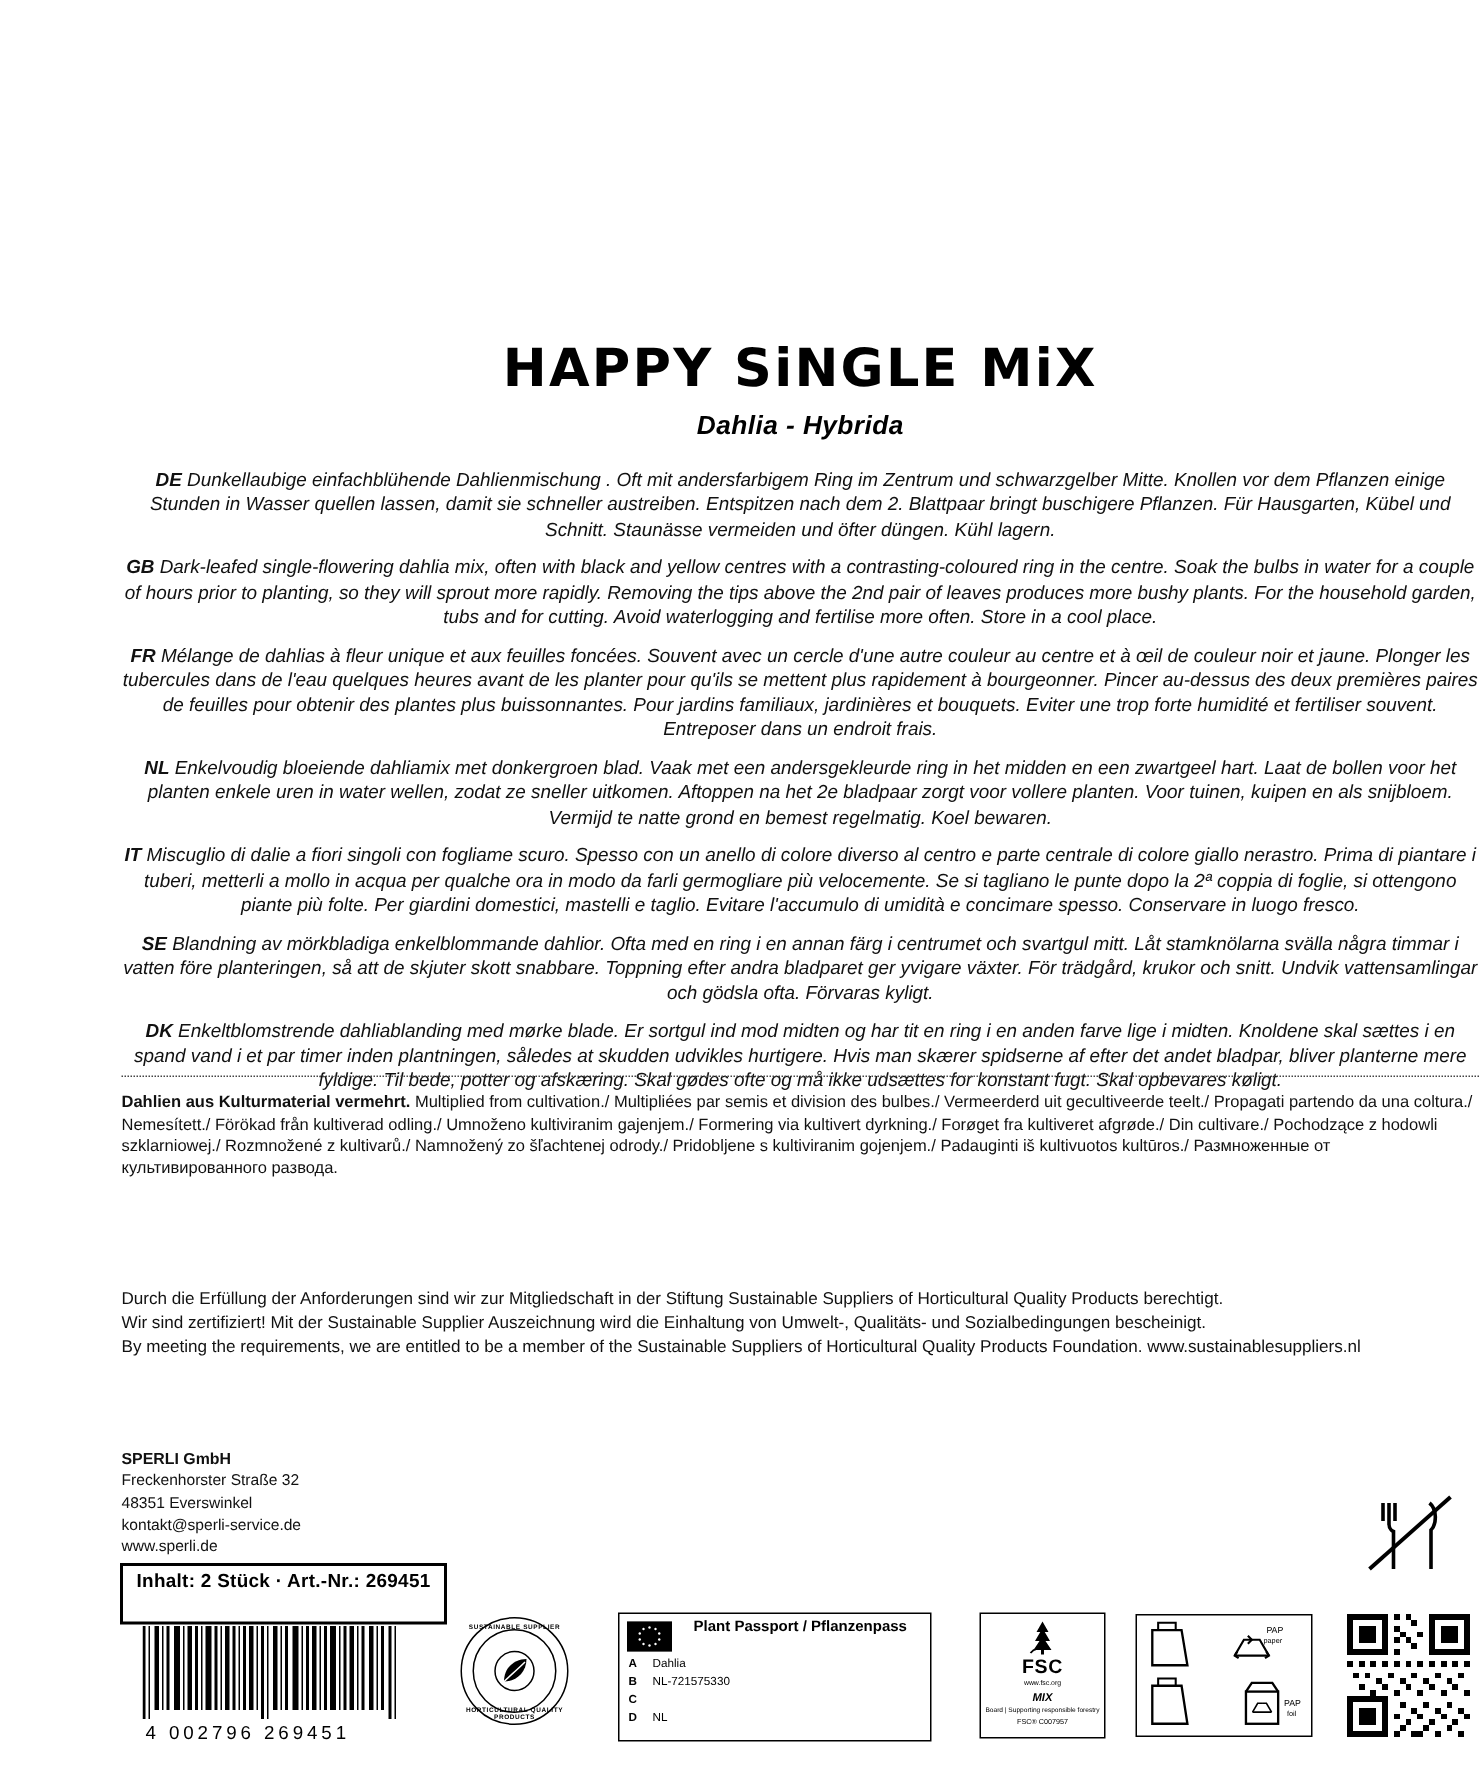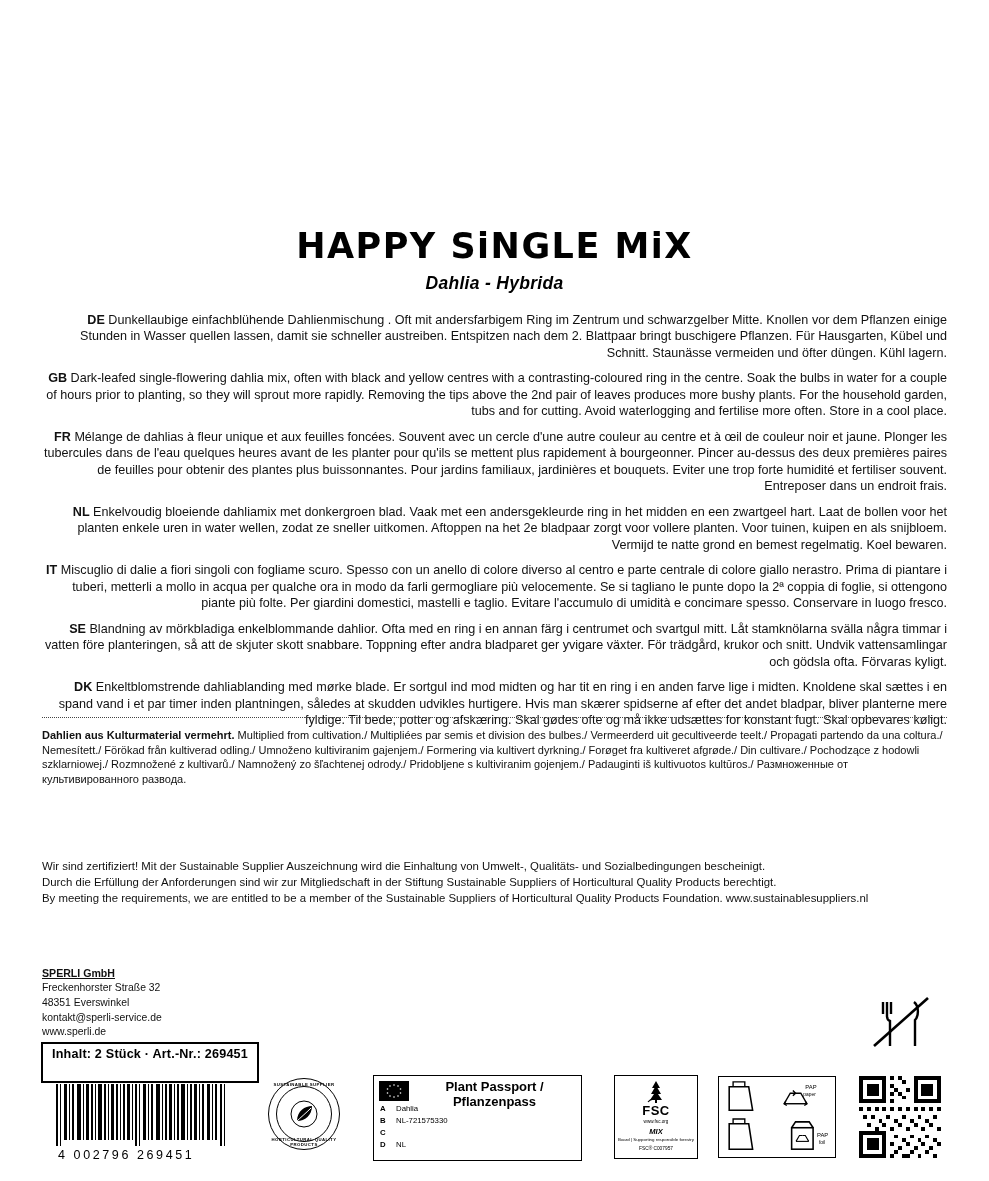--- a/index.html
+++ b/index.html
@@ -11,20 +11,21 @@
     width: 989px;
     height: 1181px;
     position: relative;
     font-family: "Liberation Sans", sans-serif;
     color: #111111;
     overflow: hidden;
   }
   .page {
     position: absolute;
     inset: 0;
+    margin-left: 39px;
   }
 
   
   .title-block {
     position: absolute;
     top: 228px;
     left: 0;
     width: 989px;
     text-align: center;
   }
@@ -51,21 +52,22 @@
     position: absolute;
     top: 312px;
     left: 42px;
     width: 905px;
   }
   .desc-p {
     font-size: 12.6px;
     line-height: 1.31;
     color: #111;
     margin: 0 0 9px 0;
-    text-align: right;
+    text-align: center;
+    font-style: italic;
   }
   .desc-p .lang {
     font-weight: bold;
   }
 
   
   .divider {
     position: absolute;
     left: 42px;
     width: 905px;
@@ -100,21 +102,21 @@
 
   
   .company {
     position: absolute;
     top: 966px;
     left: 42px;
     font-size: 10.4px;
     line-height: 1.42;
     color: #111;
   }
-  .company .name { font-weight: bold; font-size: 10.6px; text-decoration: underline; }
+  .company .name { font-weight: bold; font-size: 10.6px; }
 
   
   .content-bar {
     position: absolute;
     top: 1042px;
     left: 41px;
     border: 2px solid #000;
     padding: 3px 9px 20px 9px;
     font-size: 12.6px;
     font-weight: bold;
@@ -192,21 +194,21 @@
     width: 207px;
     height: 84px;
     border: 1px solid #000;
     background: #fff;
     font-size: 7.6px;
     color: #000;
   }
   .passport .pp-title {
     text-align: center;
     font-weight: bold;
-    font-size: 13px;
+    font-size: 10px;
     margin-top: 3px;
     margin-left: 34px;
   }
   .eu-flag {
     position: absolute;
     left: 5px;
     top: 5px;
     width: 30px;
     height: 20px;
     background: #000;
@@ -305,22 +307,22 @@
     <p class="desc-p"><span class="lang">DK</span> <span>Enkeltblomstrende dahliablanding med mørke blade. Er sortgul ind mod midten og har tit en ring i en anden farve lige i midten. Knoldene skal sættes i en spand vand i et par timer inden plantningen, således at skudden udvikles hurtigere. Hvis man skærer spidserne af efter det andet bladpar, bliver planterne mere fyldige. Til bede, potter og afskæring. Skal gødes ofte og må ikke udsættes for konstant fugt. Skal opbevares køligt.</span></p>
   </div>
 
   <div class="divider" id="divider-1"></div>
 
   <div class="prop-note">
     <b>Dahlien aus Kulturmaterial vermehrt.</b><span> Multiplied from cultivation./ Multipliées par semis et division des bulbes./ Vermeerderd uit gecultiveerde teelt./ Propagati partendo da una coltura./ Nemesített./ Förökad från kultiverad odling./ Umnoženo kultiviranim gajenjem./ Formering via kultivert dyrkning./ Forøget fra kultiveret afgrøde./ Din cultivare./ Pochodzące z hodowli szklarniowej./ Rozmnožené z kultivarů./ Namnožený zo šľachtenej odrody./ Pridobljene s kultiviranim gojenjem./ Padauginti iš kultivuotos kultūros./ Размноженные от культивированного развода.</span>
   </div>
 
   <div class="cert-block">
+    <div>Durch die Erfüllung der Anforderungen sind wir zur Mitgliedschaft in der Stiftung Sustainable Suppliers of Horticultural Quality Products berechtigt.</div>
     <div>Wir sind zertifiziert! Mit der Sustainable Supplier Auszeichnung wird die Einhaltung von Umwelt-, Qualitäts- und Sozialbedingungen bescheinigt.</div>
-    <div>Durch die Erfüllung der Anforderungen sind wir zur Mitgliedschaft in der Stiftung Sustainable Suppliers of Horticultural Quality Products berechtigt.</div>
     <div>By meeting the requirements, we are entitled to be a member of the Sustainable Suppliers of Horticultural Quality Products Foundation. www.sustainablesuppliers.nl</div>
   </div>
 
   <div class="company">
     <div class="name">SPERLI GmbH</div>
     <div>Freckenhorster Straße 32</div>
     <div>48351 Everswinkel</div>
     <div>kontakt@sperli-service.de</div>
     <div>www.sperli.de</div>
   </div>

